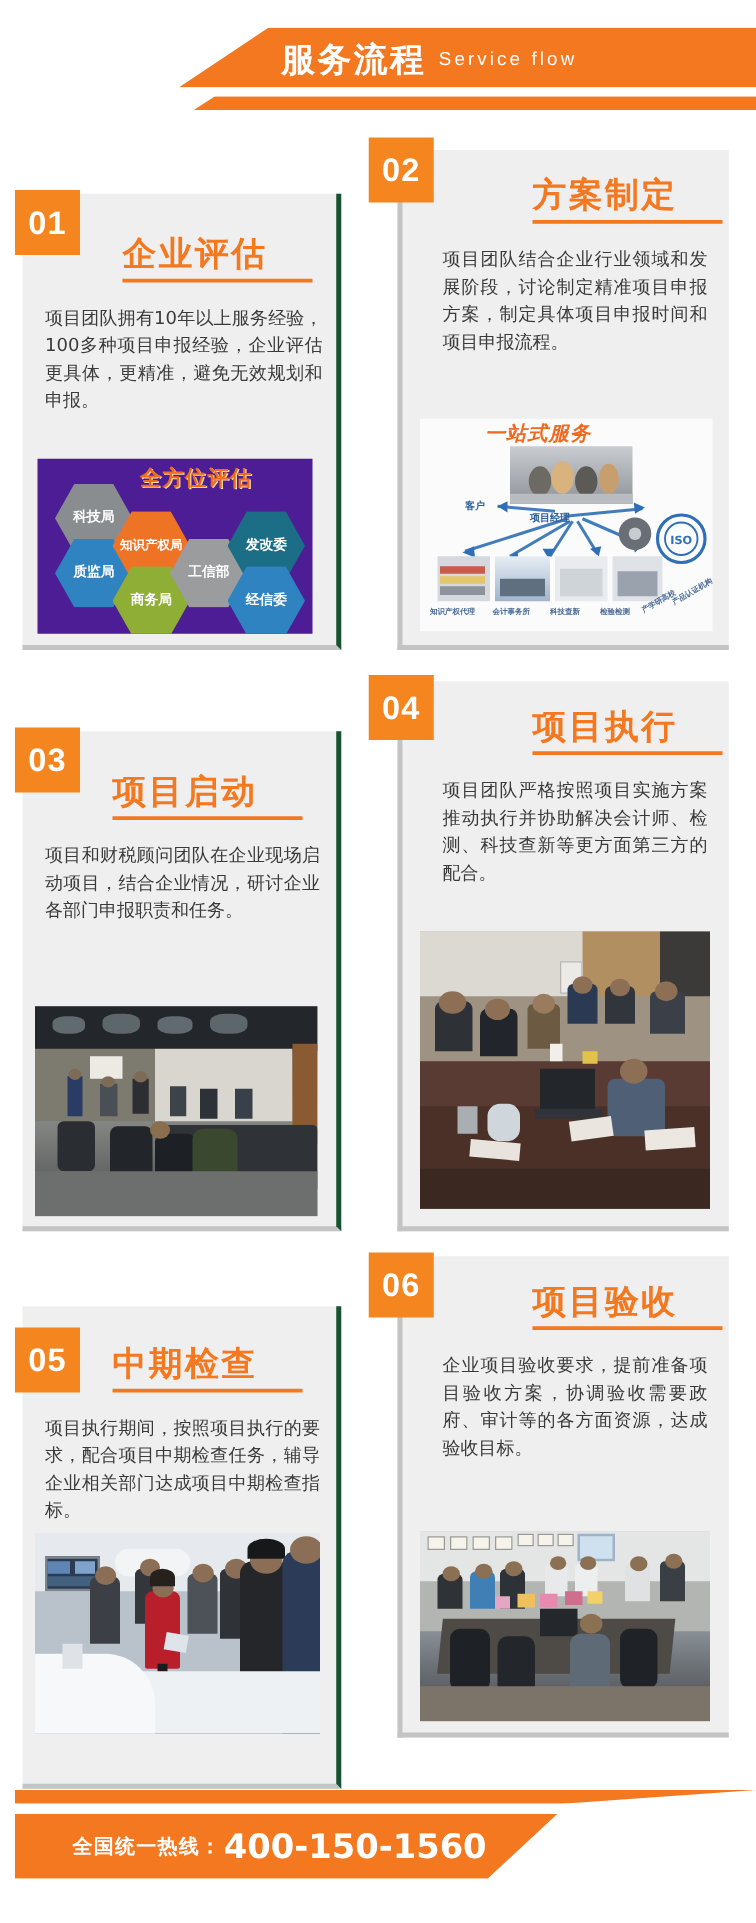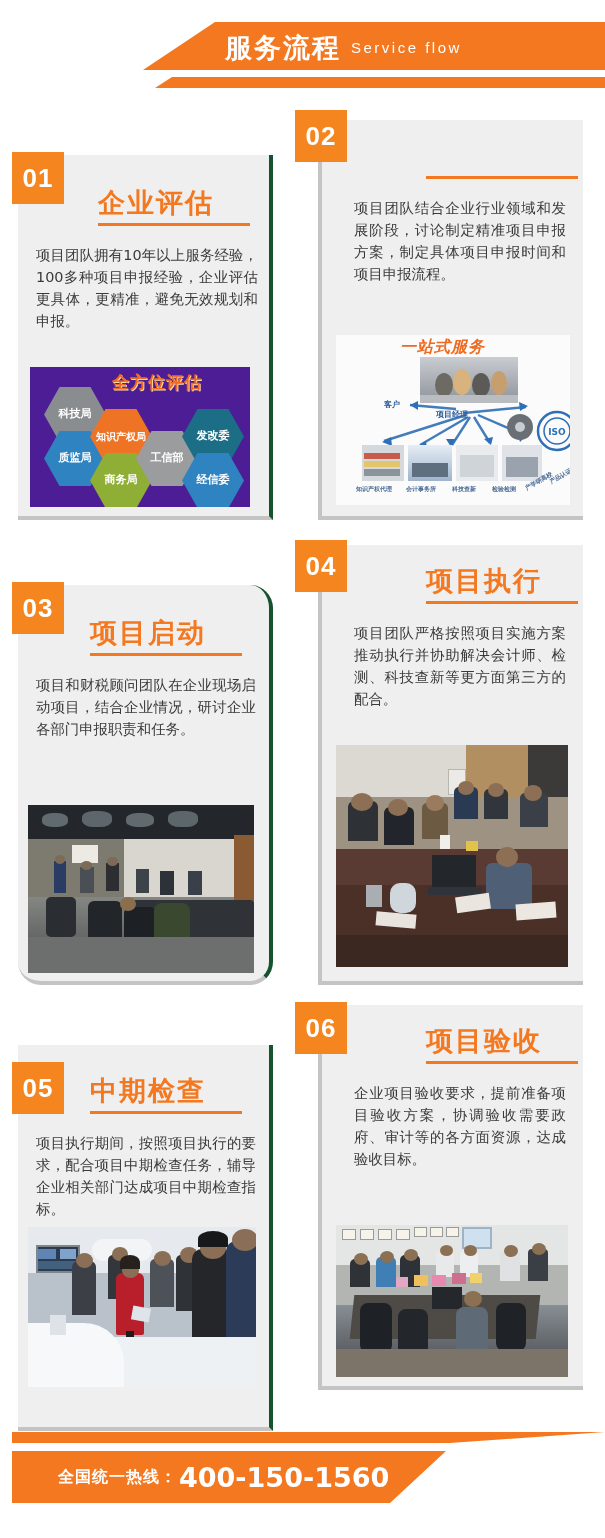--- a/index.html
+++ b/index.html
@@ -37,21 +37,21 @@
   
   .card {
     position:absolute; background:#efefef;
     border-right:4px solid #14532d; border-bottom:4px solid #c4c4c4;
   }
   .card.left  { left:18px;  width:255px; }
   .card.right { left:318px; width:265px; }
 
   .card1 { top:155px; height:365px; }
   .card2 { top:120px; height:400px; border-left:4px solid #c4c4c4; border-right:none; }
-  .card3 { top:585px; height:400px;border-radius:23px; }
+  .card3 { top:585px; height:400px; }
   .card4 { top:545px; height:440px; border-left:4px solid #c4c4c4; border-right:none; }
   .card5 { top:1045px; height:386px; }
   .card6 { top:1005px; height:385px; border-left:4px solid #c4c4c4; border-right:none; }
 
   .badge {
     position:absolute; width:52px; height:52px; background:#f4851f;
     color:#ffffff; font-size:26px; font-weight:bold;
     display:flex; align-items:center; justify-content:center;
     letter-spacing:1px; z-index:5;
   }
@@ -119,21 +119,21 @@
     text-align:center; font-family:"DejaVu Sans","Liberation Sans",sans-serif;
   }
   .hx-title {
     position:absolute; left:82px; top:4px;
     font-size:17px; font-weight:bold; color:#ef6a1e; letter-spacing:1px;
     font-family:"DejaVu Sans","Liberation Sans",sans-serif;
     text-shadow:1px 1px 0 #ffd9a8;
   }
 
   
-  .svc { position:absolute; left:12px; top:0; width:100%; height:100%; }
+  .svc { position:absolute; left:0; top:0; width:100%; height:100%; }
   .svc-title {
     position:absolute; left:52px; top:2px; font-size:16px; font-weight:bold;
     color:#ef6a1e; letter-spacing:1px; font-style:italic;
     font-family:"DejaVu Sans","Liberation Sans",sans-serif;
   }
   .svc-lbl {
     position:absolute; font-size:8px; color:#2f5f9e; font-weight:bold;
     font-family:"DejaVu Sans","Liberation Sans",sans-serif; white-space:nowrap;
   }
   .svc-foot {
@@ -201,20 +201,21 @@
       <div class="hex" style="left:60px;  top:86px; background:#8fae36;">商务局</div>
       <div class="hex" style="left:106px; top:64px; background:#9a9c9e;">工信部</div>
       <div class="hex" style="left:152px; top:42px; background:#1c6e86;">发改委</div>
       <div class="hex" style="left:152px; top:86px; background:#2f83c0;">经信委</div>
     </div>
   </div>
 </div>
 
 <div class="badge b2">02</div>
 <div class="card right card2 c2">
+  <div class="card-title">方案制定</div>
   <div class="card-underline"></div>
   <div class="card-text">项目团队结合企业行业领域和发展阶段，讨论制定精准项目申报方案，制定具体项目申报时间和项目申报流程。</div>
 
   <div class="media m2">
     <div class="svc">
       <div class="svc-title">一站式服务</div>
 
       <svg width="234" height="170" style="position:absolute;left:0;top:0;">
         <defs>
           <linearGradient id="mg" x1="0" y1="0" x2="0" y2="1">

